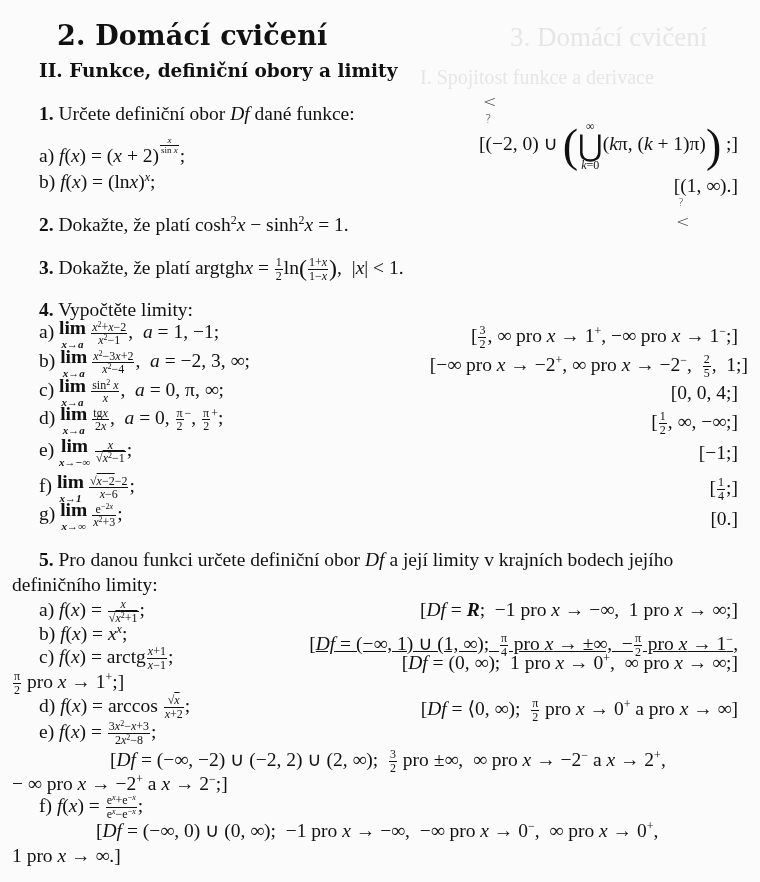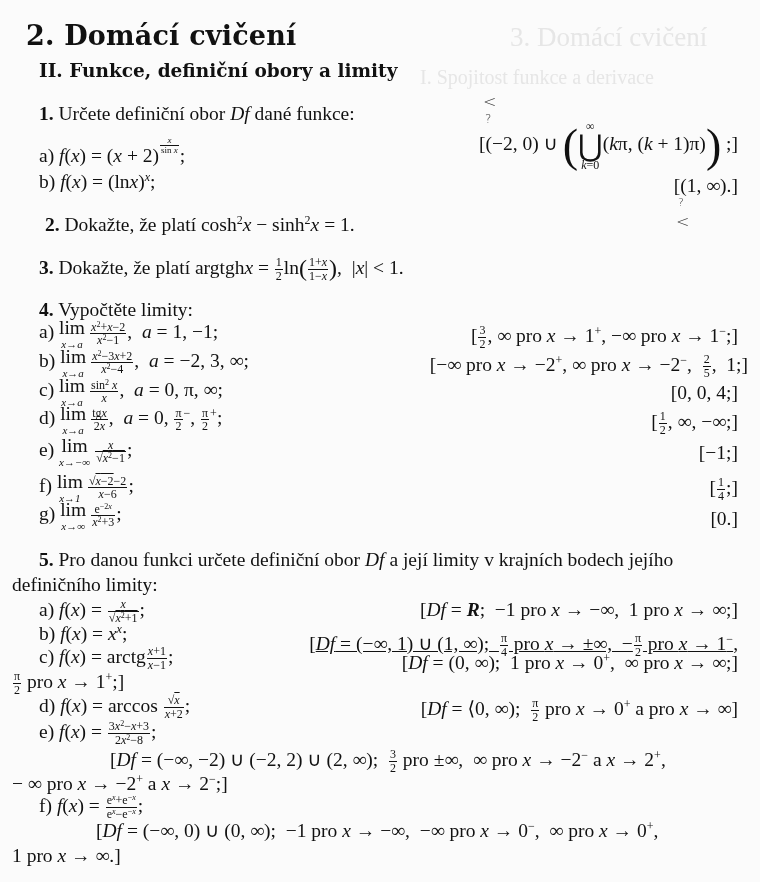--- a/index.html
+++ b/index.html
@@ -15,57 +15,57 @@
   }
   .ln { position: absolute; white-space: nowrap; font-family: "Liberation Serif", serif; font-size: 19.5px; line-height: 1; }
   i, .it { font-style: italic; }
   b { font-weight: bold; }
   .title { font-size: 27px; font-weight: bold; font-family: "DejaVu Serif", serif; letter-spacing: 0.2px; }
   .sub { font-size: 18.5px; font-weight: bold; font-family: "DejaVu Serif", serif; }
   .frac { display: inline-block; vertical-align: middle; text-align: center; font-size: 12px; line-height: 1.05; margin: 0 1px; }
   .frac > span { display: block; padding: 0 1px; }
   .frac > span.num { border-bottom: 1px solid #111; }
   .lim { display: inline-block; vertical-align: middle; text-align: center; line-height: 1; margin-right: 4px; }
-  .lim > span { display: block; }
+  .lim > span { display: block; font-weight: bold; }
   .lim .u { font-size: 11px; font-style: italic; margin-top: 1px; }
   sup { font-size: 12px; vertical-align: 7px; line-height: 0; }
   .bigop { display: inline-block; vertical-align: middle; text-align: center; line-height: 1; }
   .bigop span { display: block; font-size: 12px; }
   .bigop .cup { font-size: 30px; line-height: 0.9; }
   .bigparen { font-size: 46px; vertical-align: middle; line-height: 0.9; font-weight: 200; }
   .hand { position: absolute; font-family: "DejaVu Sans", sans-serif; color: #333; font-size: 16px; font-weight: 200; }
 </style>
 </head>
 <body>
 
 <div class="ghost" style="left:510px;top:22px;font-size:27px;">3. Domácí cvičení</div>
 <div class="ghost" style="left:420px;top:66px;font-size:20px;">I. Spojitost funkce a derivace</div>
 
-<div class="ln title" style="left:26px;top:22px;">2. Domácí cvičení</div>
+<div class="ln title" style="left:57px;top:22px;">2. Domácí cvičení</div>
 <div class="ln sub" style="left:39px;top:62px;">II. Funkce, definiční obory a limity</div>
 
 <div class="ln" style="left:39px;top:104px;">
   <b>1.</b> Určete definiční obor <i>Df</i> dané funkce:
 </div>
 <div class="ln" style="left:39px;top:136px;">
   a) <i>f</i>(<i>x</i>) = (<i>x</i> + 2)<sup><span class="frac" style="font-size:9px;vertical-align:2px;"><span class="num it">x</span><span>sin <i>x</i></span></span></sup>;
 </div>
 <div class="ln" style="right:22px;top:120px;">
   [(−2, 0) ∪ <span class="bigparen">(</span><span class="bigop"><span>∞</span><span class="cup">⋃</span><span><i>k</i>=0</span></span>(<i>k</i>π, (<i>k</i> + 1)π)<span class="bigparen">)</span> ;]
 </div>
 <div class="ln" style="left:39px;top:172px;">
   b) <i>f</i>(<i>x</i>) = (ln<i>x</i>)<sup class="it">x</sup>;
 </div>
 <div class="ln" style="right:22px;top:176px;">[(1, ∞).]</div>
 <span class="hand" style="left:483px;top:92px;">&lt;</span>
 <span class="hand" style="left:485px;top:112px;font-size:12px;">?</span>
 <span class="hand" style="left:678px;top:196px;font-size:11px;">?</span>
 <span class="hand" style="left:676px;top:212px;">&lt;</span>
 
-<div class="ln" style="left:45px;top:215px;">
+<div class="ln" style="left:39px;top:215px;">
   <b>2.</b> Dokažte, že platí cosh<sup>2</sup><i>x</i> − sinh<sup>2</sup><i>x</i> = 1.
 </div>
 
 <div class="ln" style="left:39px;top:256px;">
   <b>3.</b> Dokažte, že platí argtgh<i>x</i> = <span class="frac"><span class="num">1</span><span>2</span></span>ln<span style="font-size:24px;vertical-align:-2px;">(</span><span class="frac"><span class="num">1+<i>x</i></span><span>1−<i>x</i></span></span><span style="font-size:24px;vertical-align:-2px;">)</span>, &nbsp;|<i>x</i>| &lt; 1.
 </div>
 
 <div class="ln" style="left:39px;top:300px;">
   <b>4.</b> Vypočtěte limity:
 </div>

